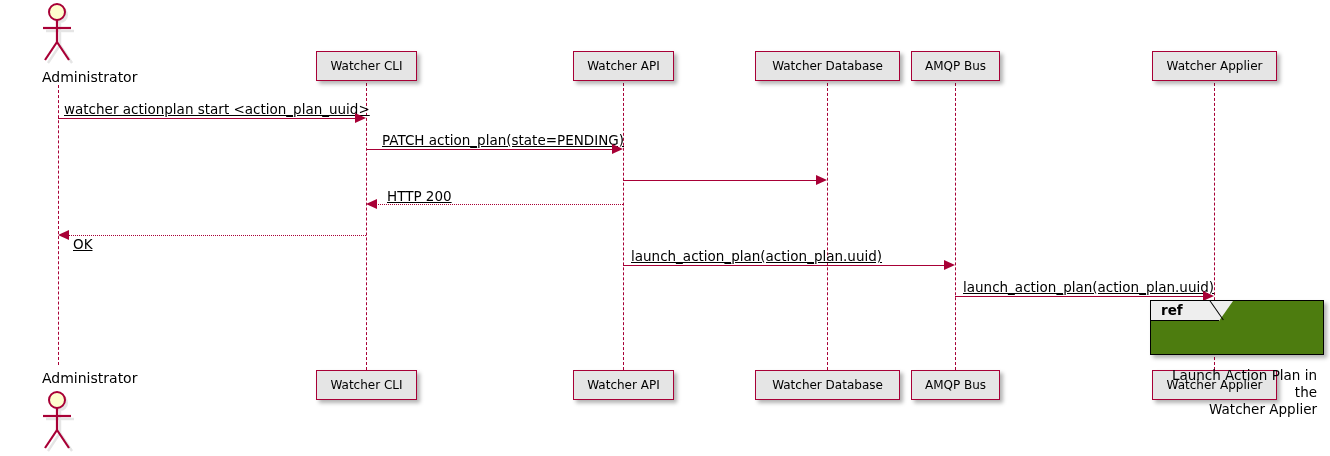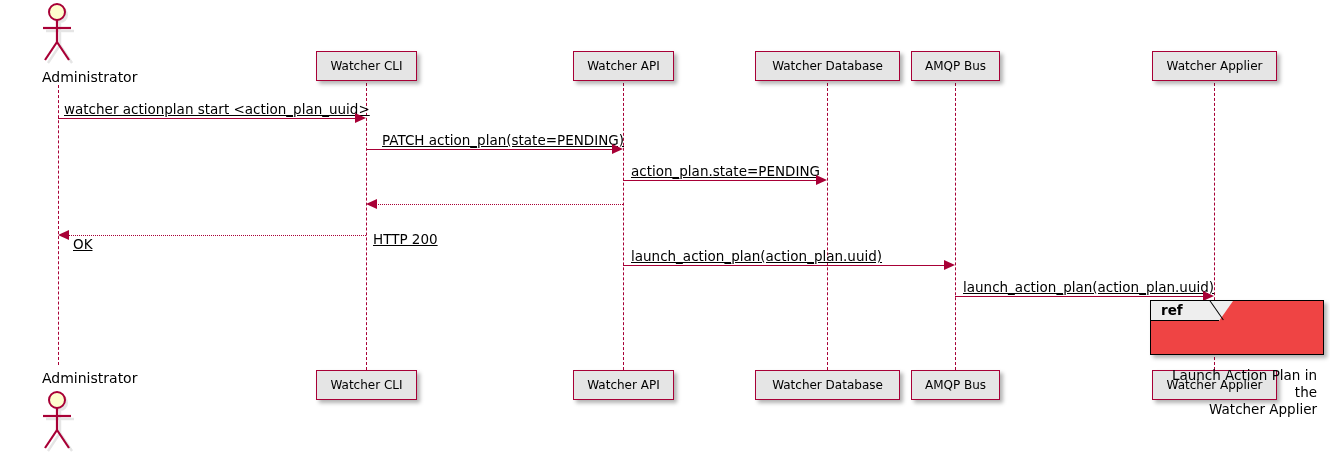--- a/index.html
+++ b/index.html
@@ -73,21 +73,21 @@
     position: absolute;
     font-size: 13.5px;
     color: #000;
     white-space: nowrap;
     z-index: 2;
     text-decoration: underline;
   }
   .refbox {
     position: absolute;
     box-sizing: border-box;
-    background: #ef4444;
+    background: #4d7c0f;
     border: 1.5px solid #000000;
     z-index: 4;
     box-shadow: 3px 3px 4px rgba(0,0,0,0.30);
     text-align: right;
   }
   .ref-tab {
     position: relative;
     height: 20px;
     background: #EEEEEE;
     border-bottom: 1.5px solid #000000;
@@ -159,25 +159,24 @@
   <div class="pbox" style="left:1152px; top:51px; width:125px;">Watcher Applier</div>
 
   <div class="msg" style="left:64px; top:101px;">watcher actionplan start &lt;action_plan_uuid&gt;</div>
   <div class="arrow solid" style="left:58px; top:118px; width:300px;"></div>
   <div class="head right" style="left:355px; top:113px;"></div>
 
   <div class="msg" style="left:374px; top:132px;margin-left:8px;">PATCH action_plan(state=PENDING)</div>
   <div class="arrow solid" style="left:366px; top:149px; width:249px;"></div>
   <div class="head right" style="left:612px; top:144px;"></div>
 
-  <div class="msg" style="left:631px; top:163px;">action_plan.state=PENDING</div>
   <div class="arrow solid" style="left:623px; top:180px; width:196px;"></div>
   <div class="head right" style="left:816px; top:175px;"></div>
 
-  <div class="msg" style="left:373px; top:188px;margin-top:43px;">HTTP 200</div>
+  <div class="msg" style="left:387px; top:188px;">HTTP 200</div>
   <div class="arrow dotted" style="left:374px; top:204px; width:249px;"></div>
   <div class="head left" style="left:366px; top:199px;"></div>
 
   <div class="msg" style="left:73px; top:236px;">OK</div>
   <div class="arrow dotted" style="left:66px; top:235px; width:300px;"></div>
   <div class="head left" style="left:58px; top:230px;"></div>
 
   <div class="msg" style="left:631px; top:248px;">launch_action_plan(action_plan.uuid)</div>
   <div class="arrow solid" style="left:623px; top:265px; width:324px;"></div>
   <div class="head right" style="left:944px; top:260px;"></div>

